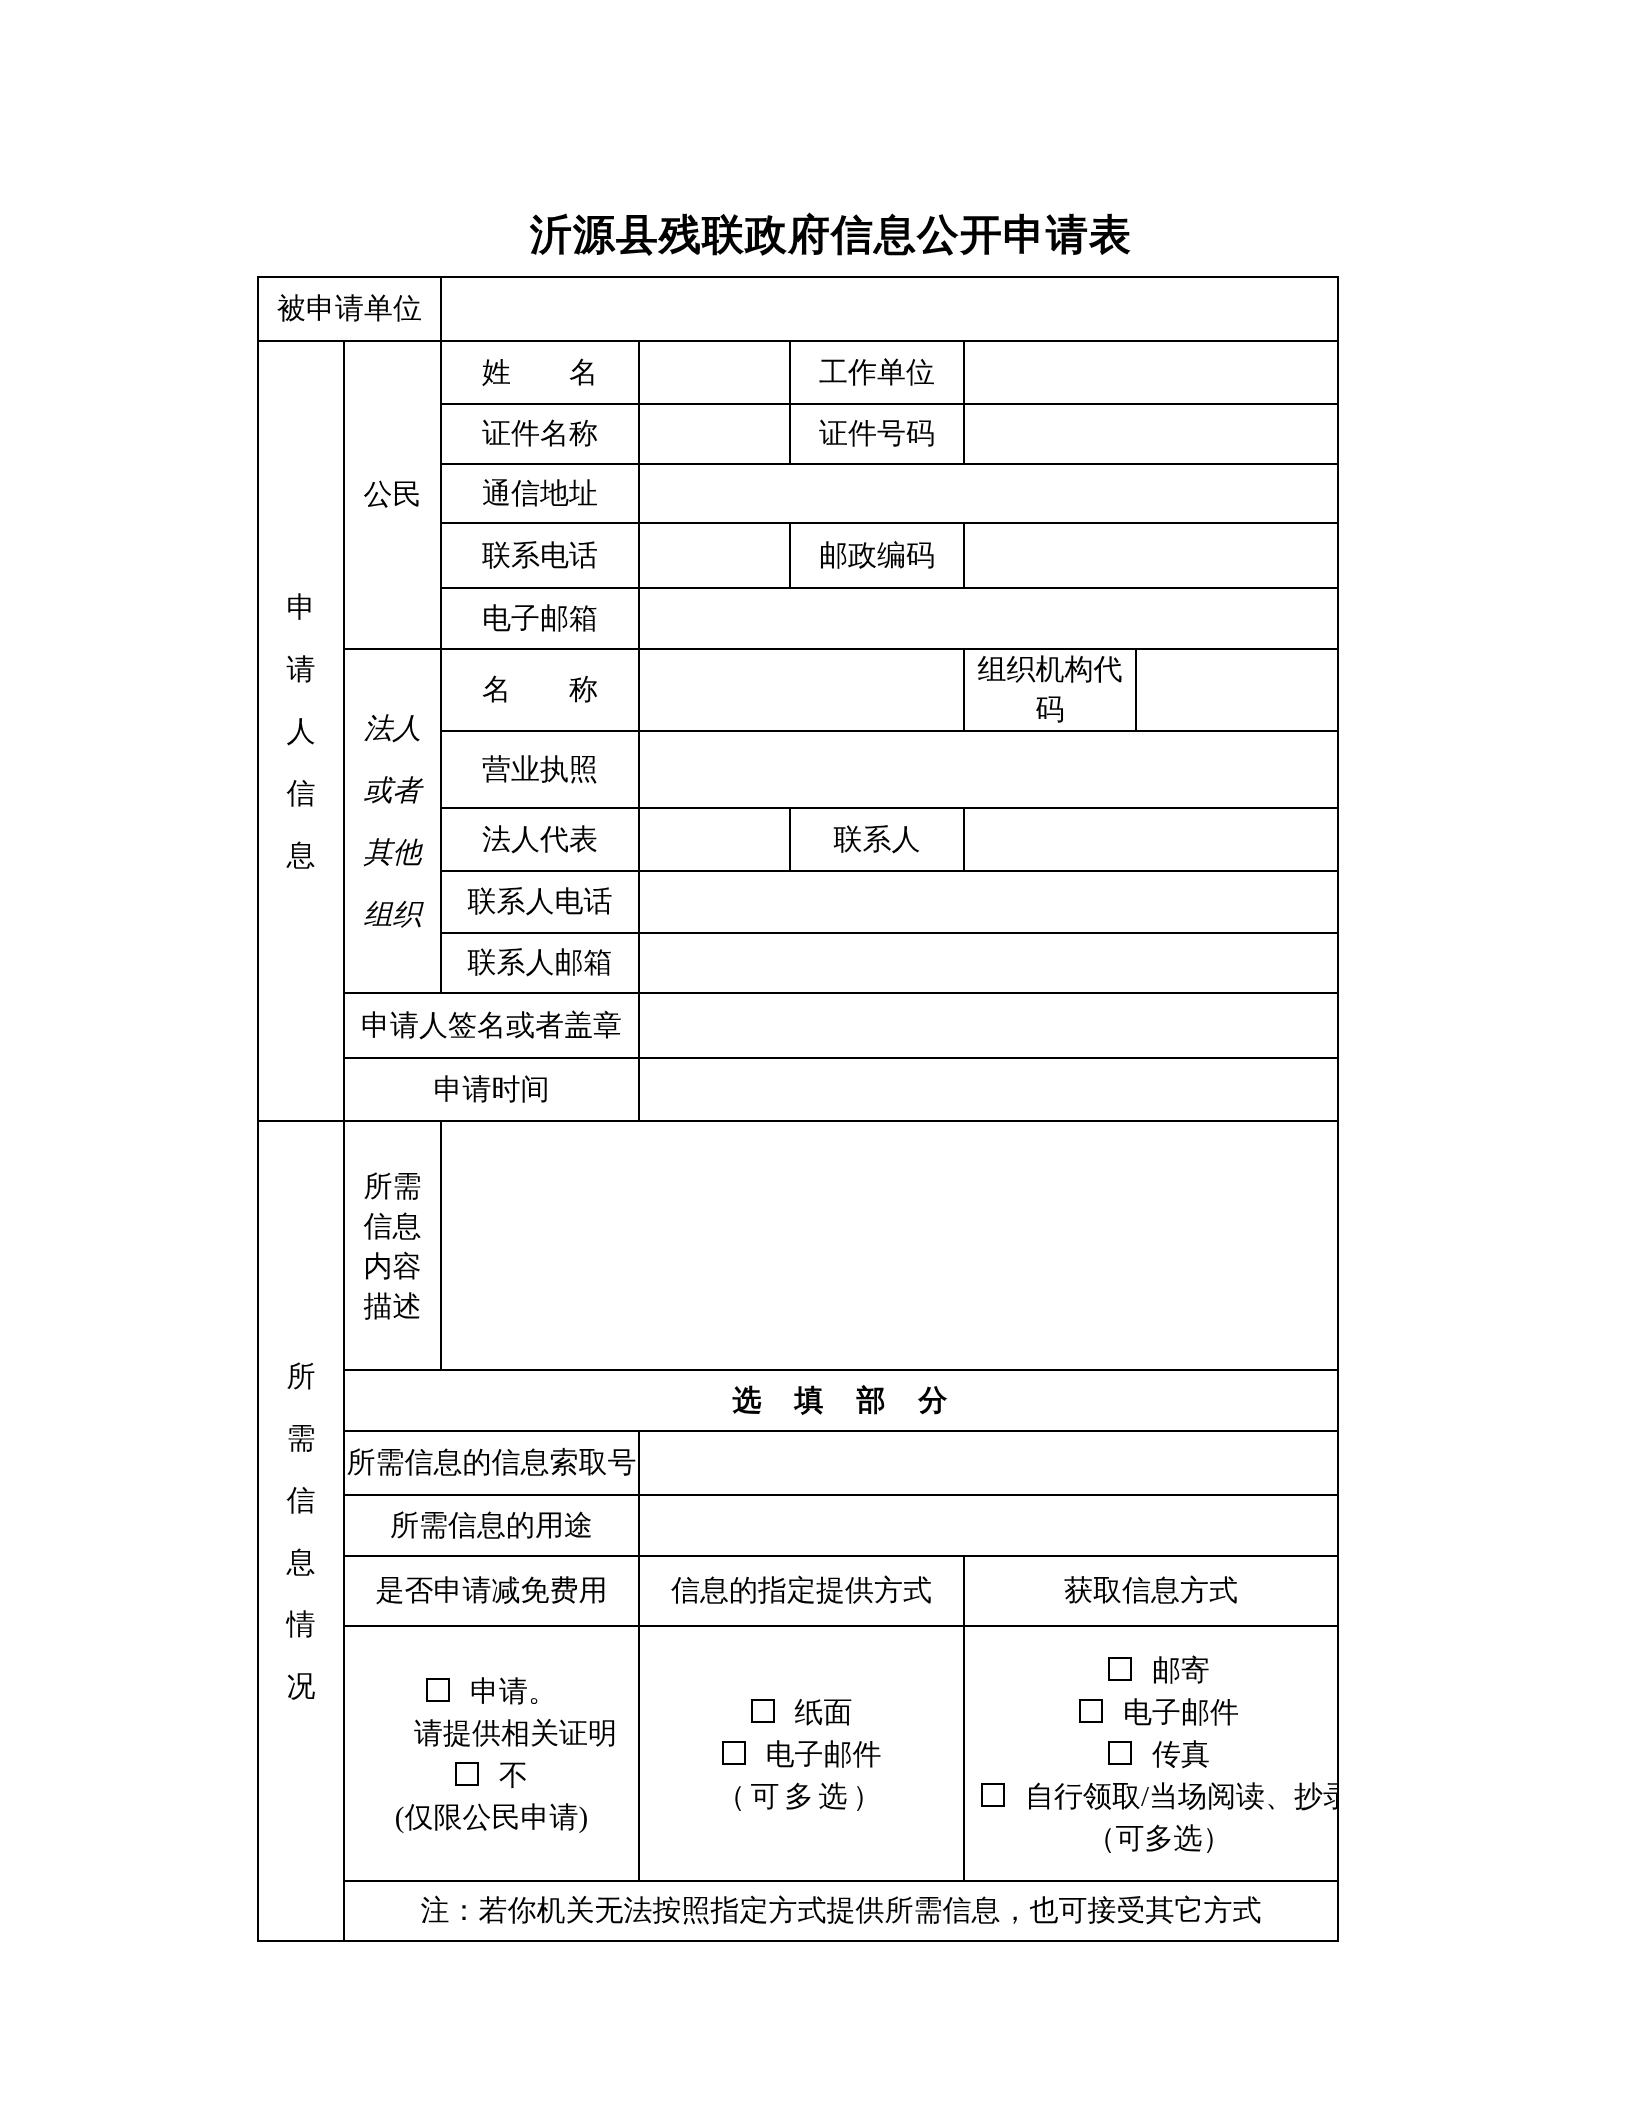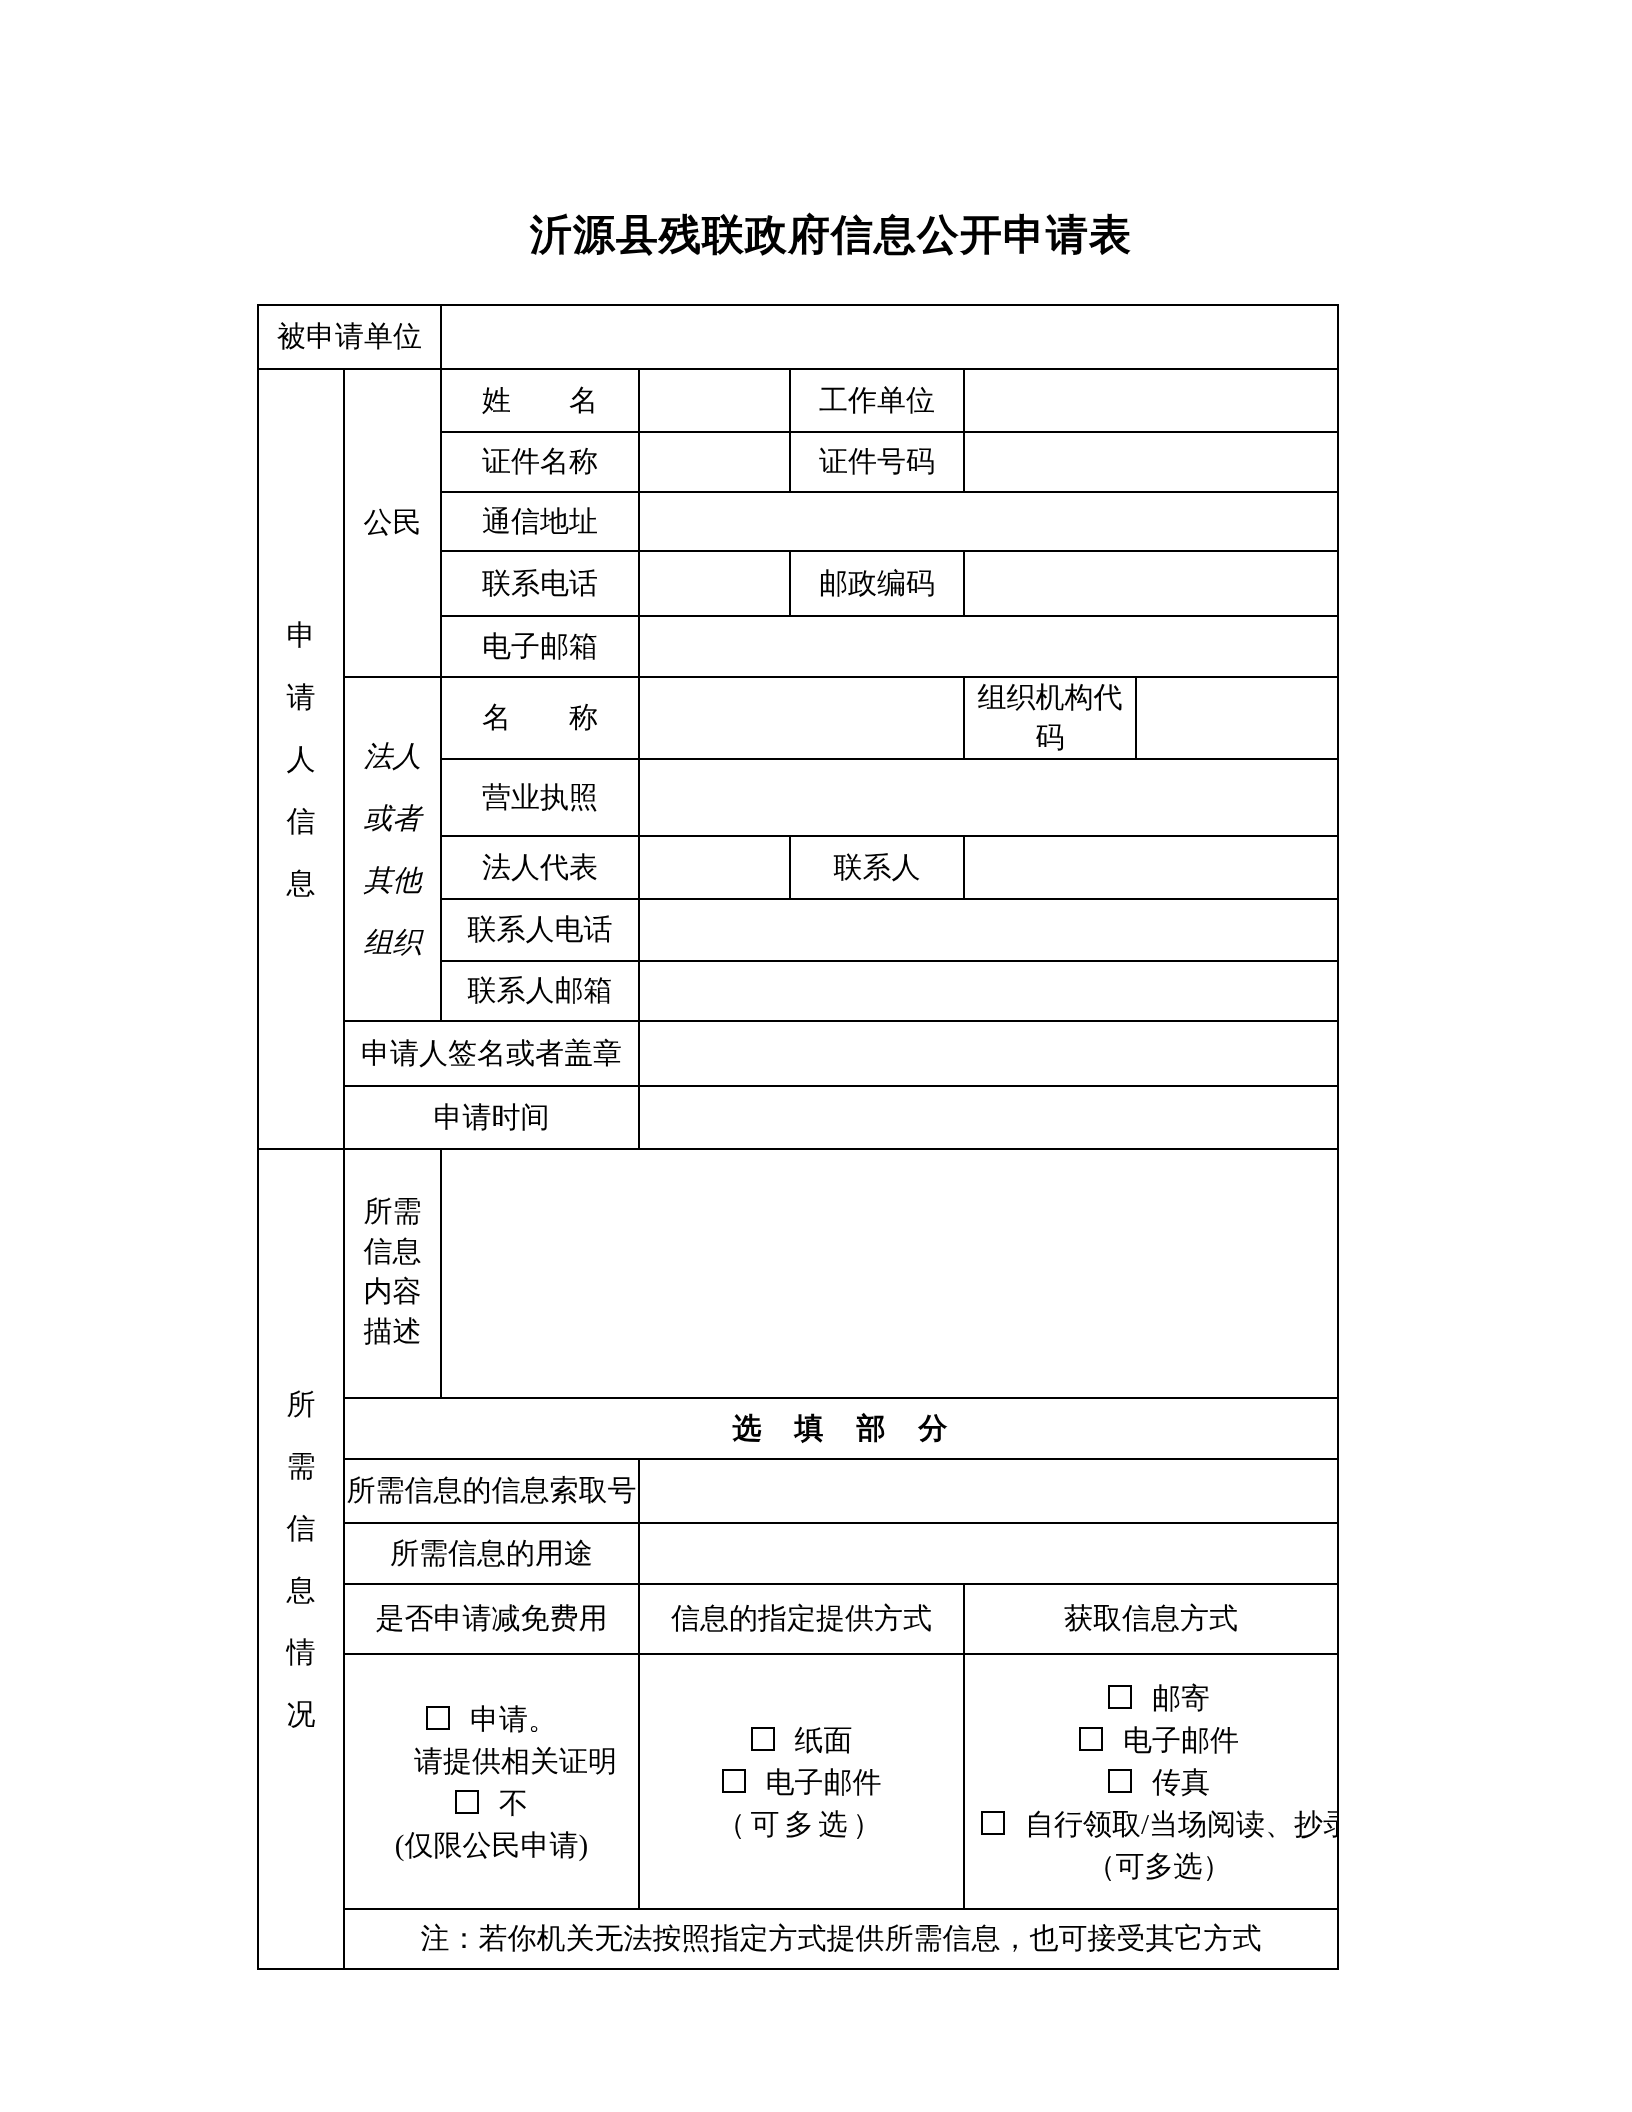--- a/index.html
+++ b/index.html
@@ -8,36 +8,36 @@
     background:#ffffff;color:#000000;
     font-family:"Liberation Serif","DejaVu Serif",serif;
     position:relative;
   }
   .title{
     position:absolute;left:15px;top:207px;width:1632px;
     text-align:center;font-size:42px;font-weight:bold;letter-spacing:1px;
   }
   table.form{
     position:absolute;left:257px;top:276px;
-    border-collapse:collapse;table-layout:fixed;width:1080px;margin-top:28px;
+    border-collapse:collapse;table-layout:fixed;width:1080px;
   }
   table.form td{
     border:2px solid #000;
     padding:0;
     font-size:29px;
     text-align:center;vertical-align:middle;
     overflow:hidden;
   }
   td.lbl{text-align:center;}
   td.small{font-size:23px;border-radius:21px;}
   td.mid{font-size:27px;}
   
   .vtext{width:32px;margin:0 auto;word-break:break-all;line-height:62px;text-align:center;}
   .vtext2{width:64px;margin:0 auto;word-break:break-all;line-height:62px;text-align:center;font-style:italic;}
-  .vtext3{width:64px;margin:0 auto;word-break:break-all;line-height:40px;text-align:center;font-family:Liberation Mono, monospace;}
+  .vtext3{width:64px;margin:0 auto;word-break:break-all;line-height:40px;text-align:center;}
   td.optional{font-weight:bold;letter-spacing:2px;}
   
   td.cbcell{vertical-align:top;text-align:left;padding:10px 0 0 10px;font-size:25px;line-height:42px;}
   td.cbcell.r{padding-left:16px;}
   .cbline{white-space:nowrap;}
   .cb{
     display:inline-block;width:20px;height:20px;
     border:2px solid #000;margin-right:20px;vertical-align:-1px;
     background:#fff;
   }

